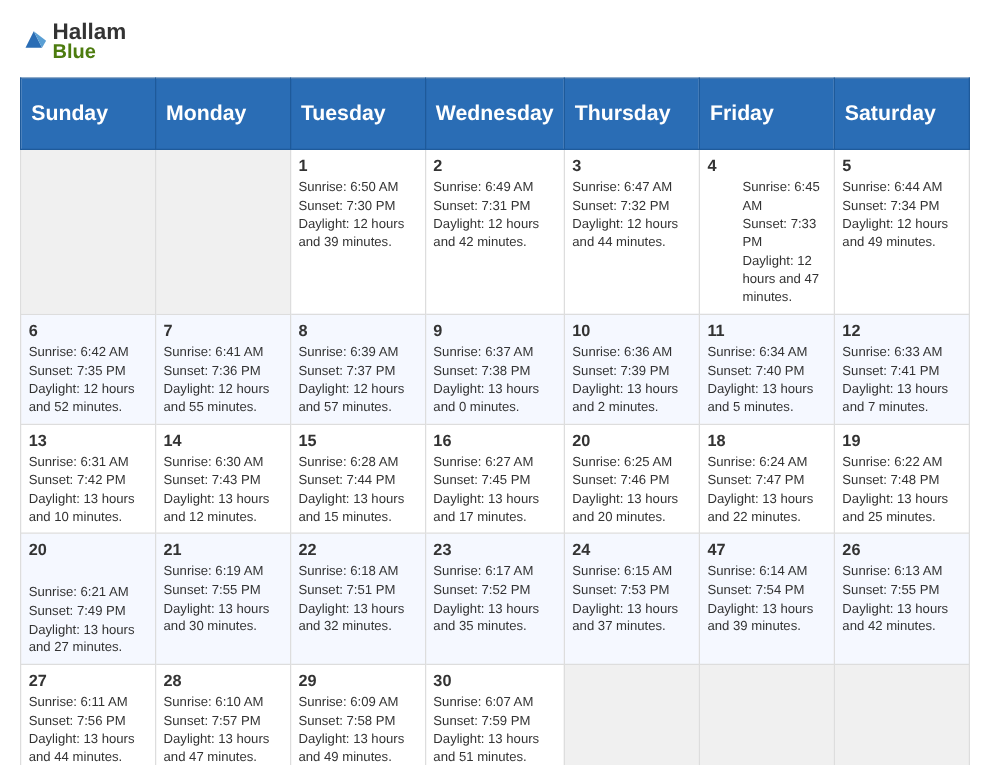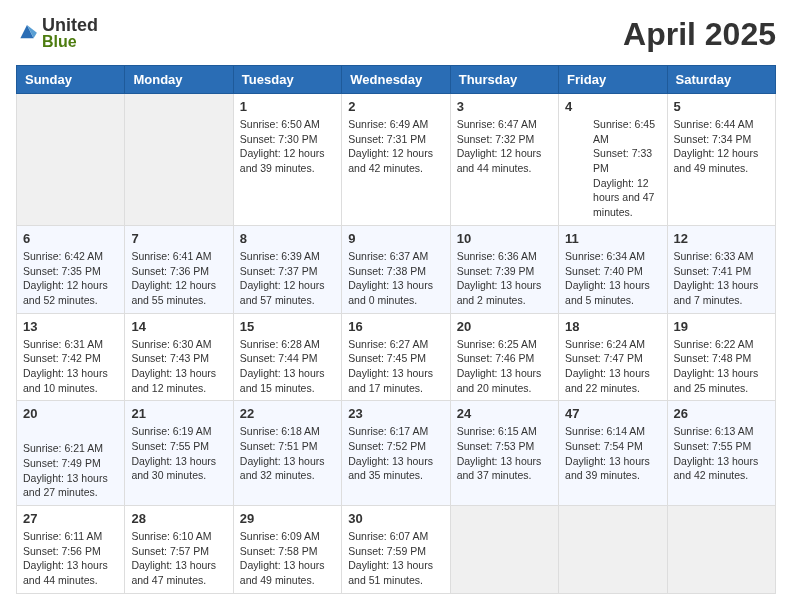--- a/index.html
+++ b/index.html
@@ -51,22 +51,22 @@
     }
     .calendar-table {
       width: 100%;
       border-collapse: collapse;
       border: 1px solid #ccc;
     }
     .calendar-table th {
       background-color: #2a6db5;
       color: #fff;
       text-align: left;
-      padding: 6px 8px;
-      font-size: 13px;
+      padding: 18px 8px;
+      font-size: 17px;
       font-weight: bold;
       border: 1px solid #1e5a9a;
     }
     .calendar-table td {
       border: 1px solid #ddd;
       vertical-align: top;
       padding: 5px 6px;
       width: calc(100% / 7);
       min-height: 80px;
       height: 80px;
@@ -103,26 +103,25 @@
 
 <div class="header">
   <div class="logo">
     <div>
       <svg class="logo-icon" viewBox="0 0 40 30" xmlns="http://www.w3.org/2000/svg">
         <polygon points="8,28 20,4 32,28" fill="#2a6db5"></polygon>
         <polygon points="20,4 32,28 38,18" fill="#5a9fd4"></polygon>
       </svg>
     </div>
     <div>
-      <div class="logo-text-general">United</div>
+      <div class="logo-text-general">Hallam</div>
       <div class="logo-text-blue">Blue</div>
     </div>
   </div>
   <div class="title-block">
-    <div class="calendar-title">April 2025</div>
   </div>
 </div>
 
 <table class="calendar-table">
   <thead>
     <tr>
     <th>Sunday</th>
         <th>Monday</th>
         <th>Tuesday</th>
         <th>Wednesday</th>

